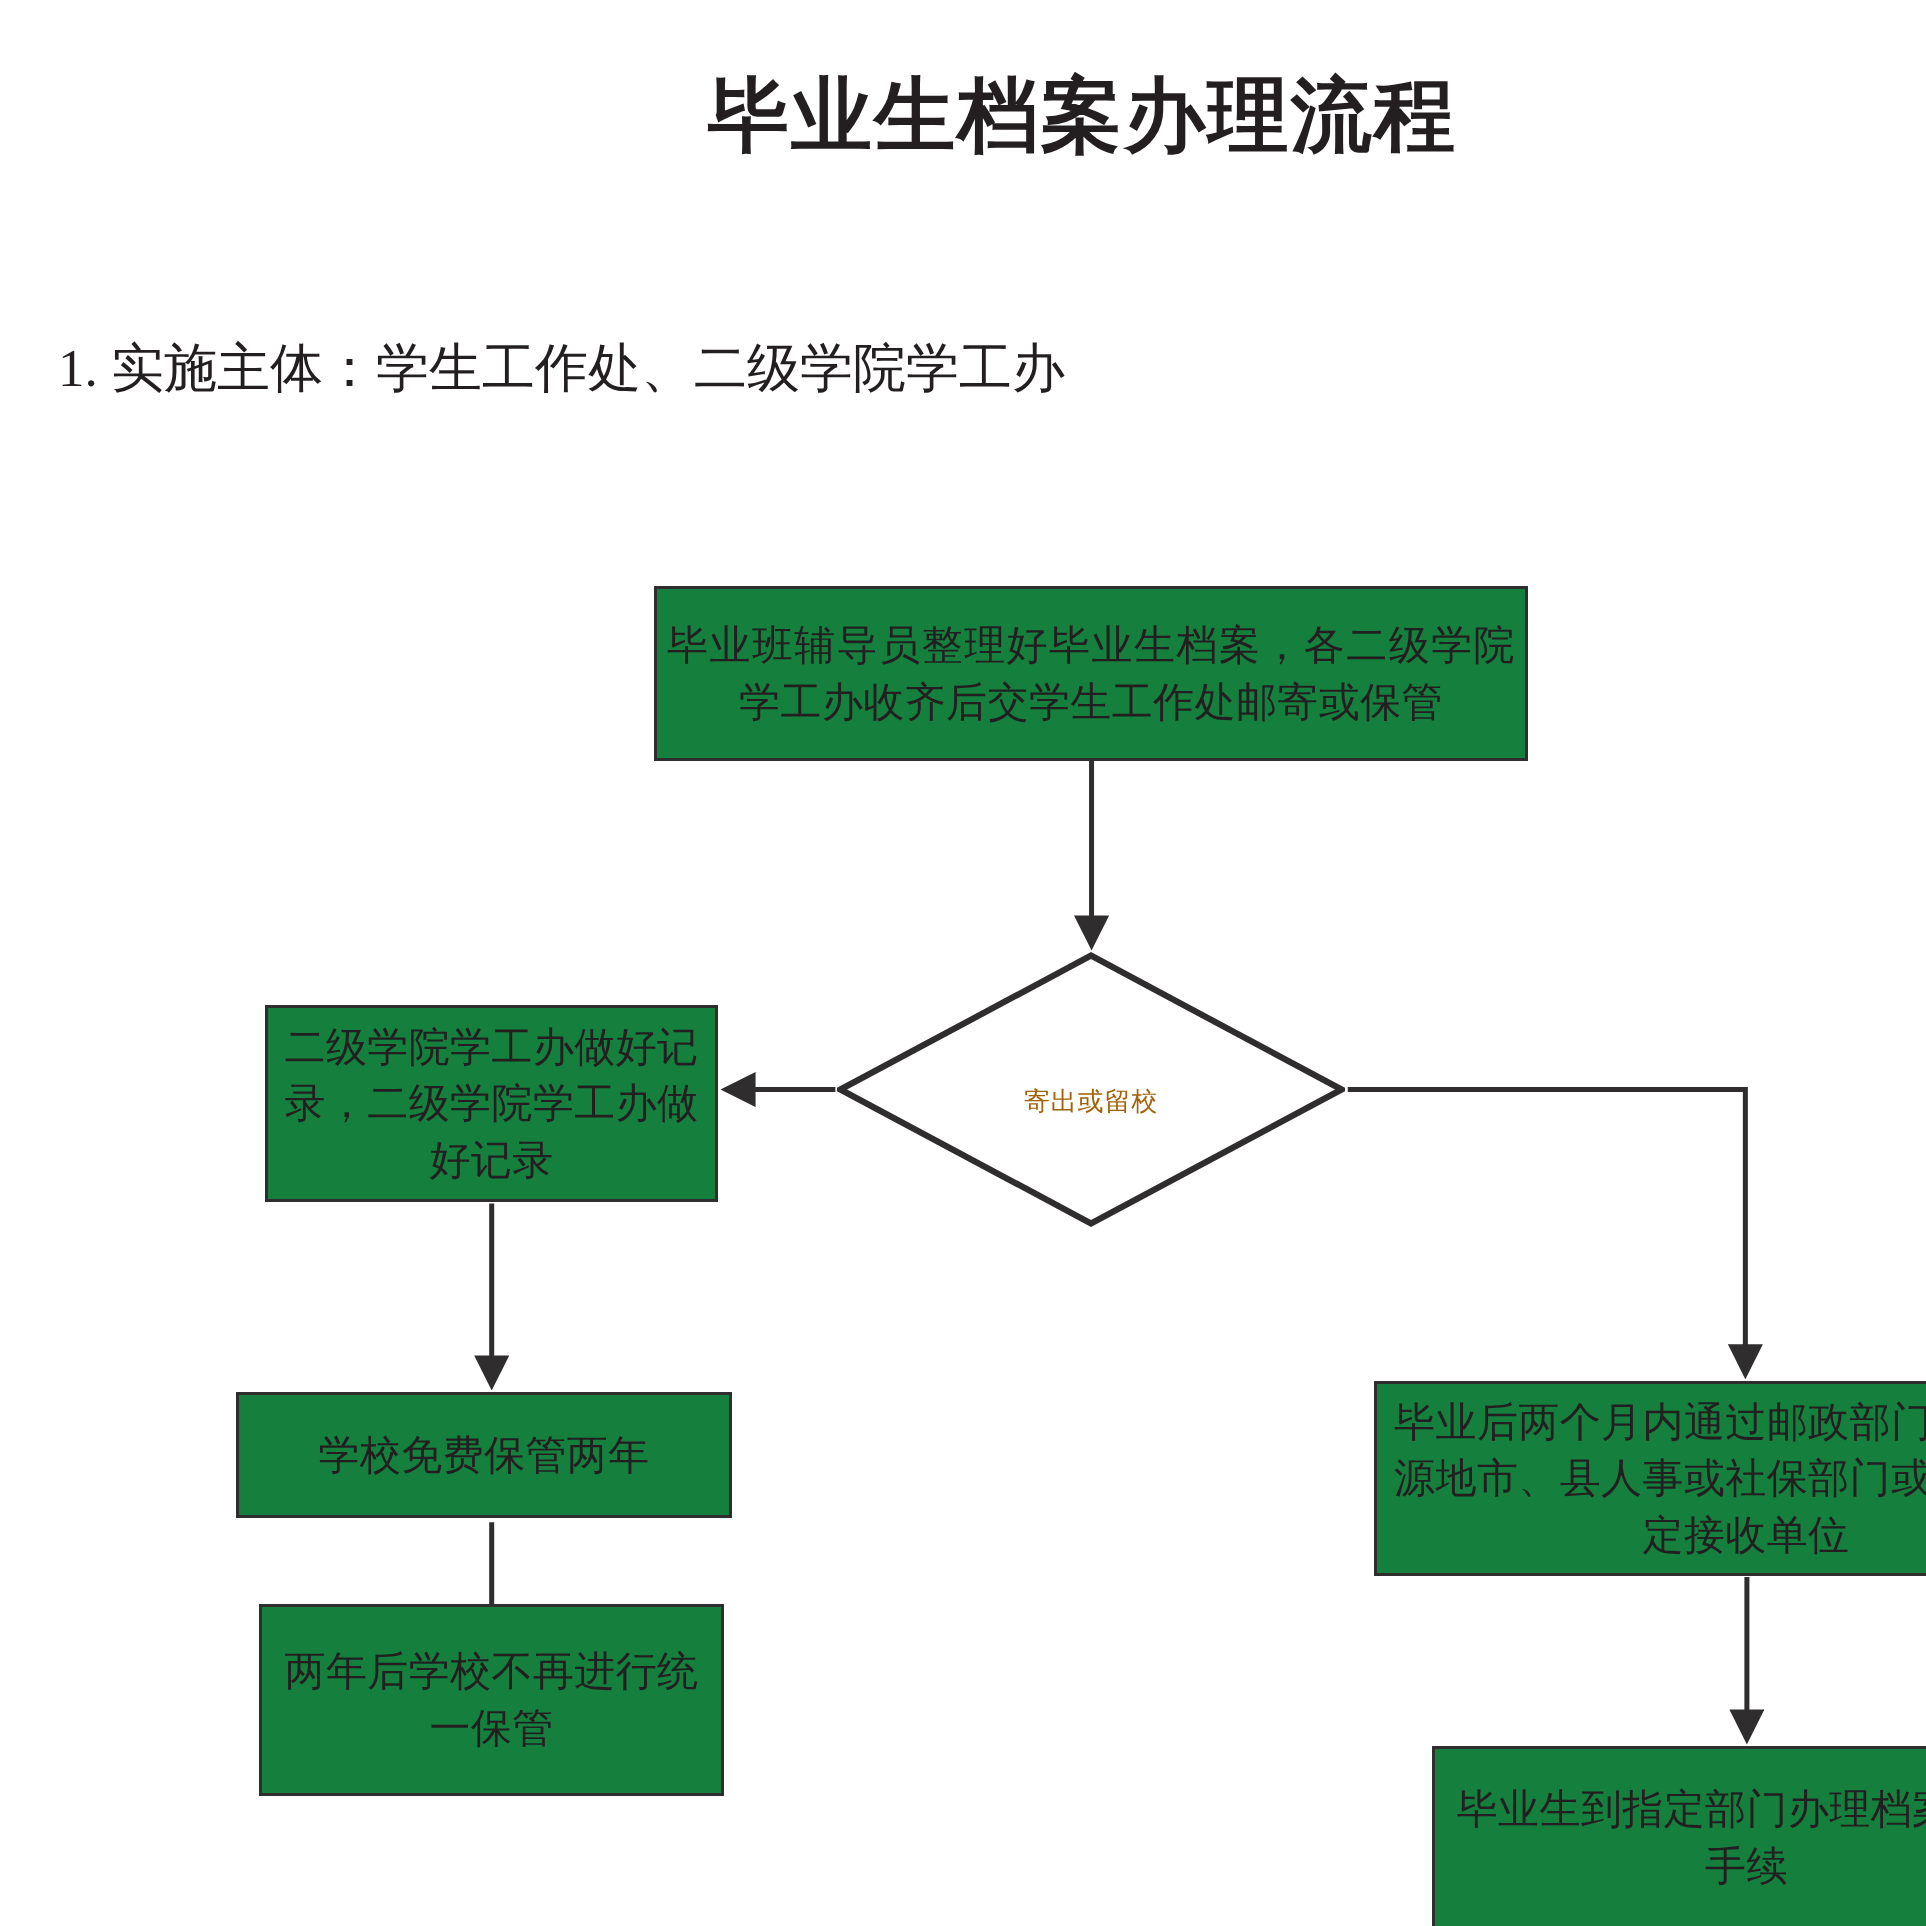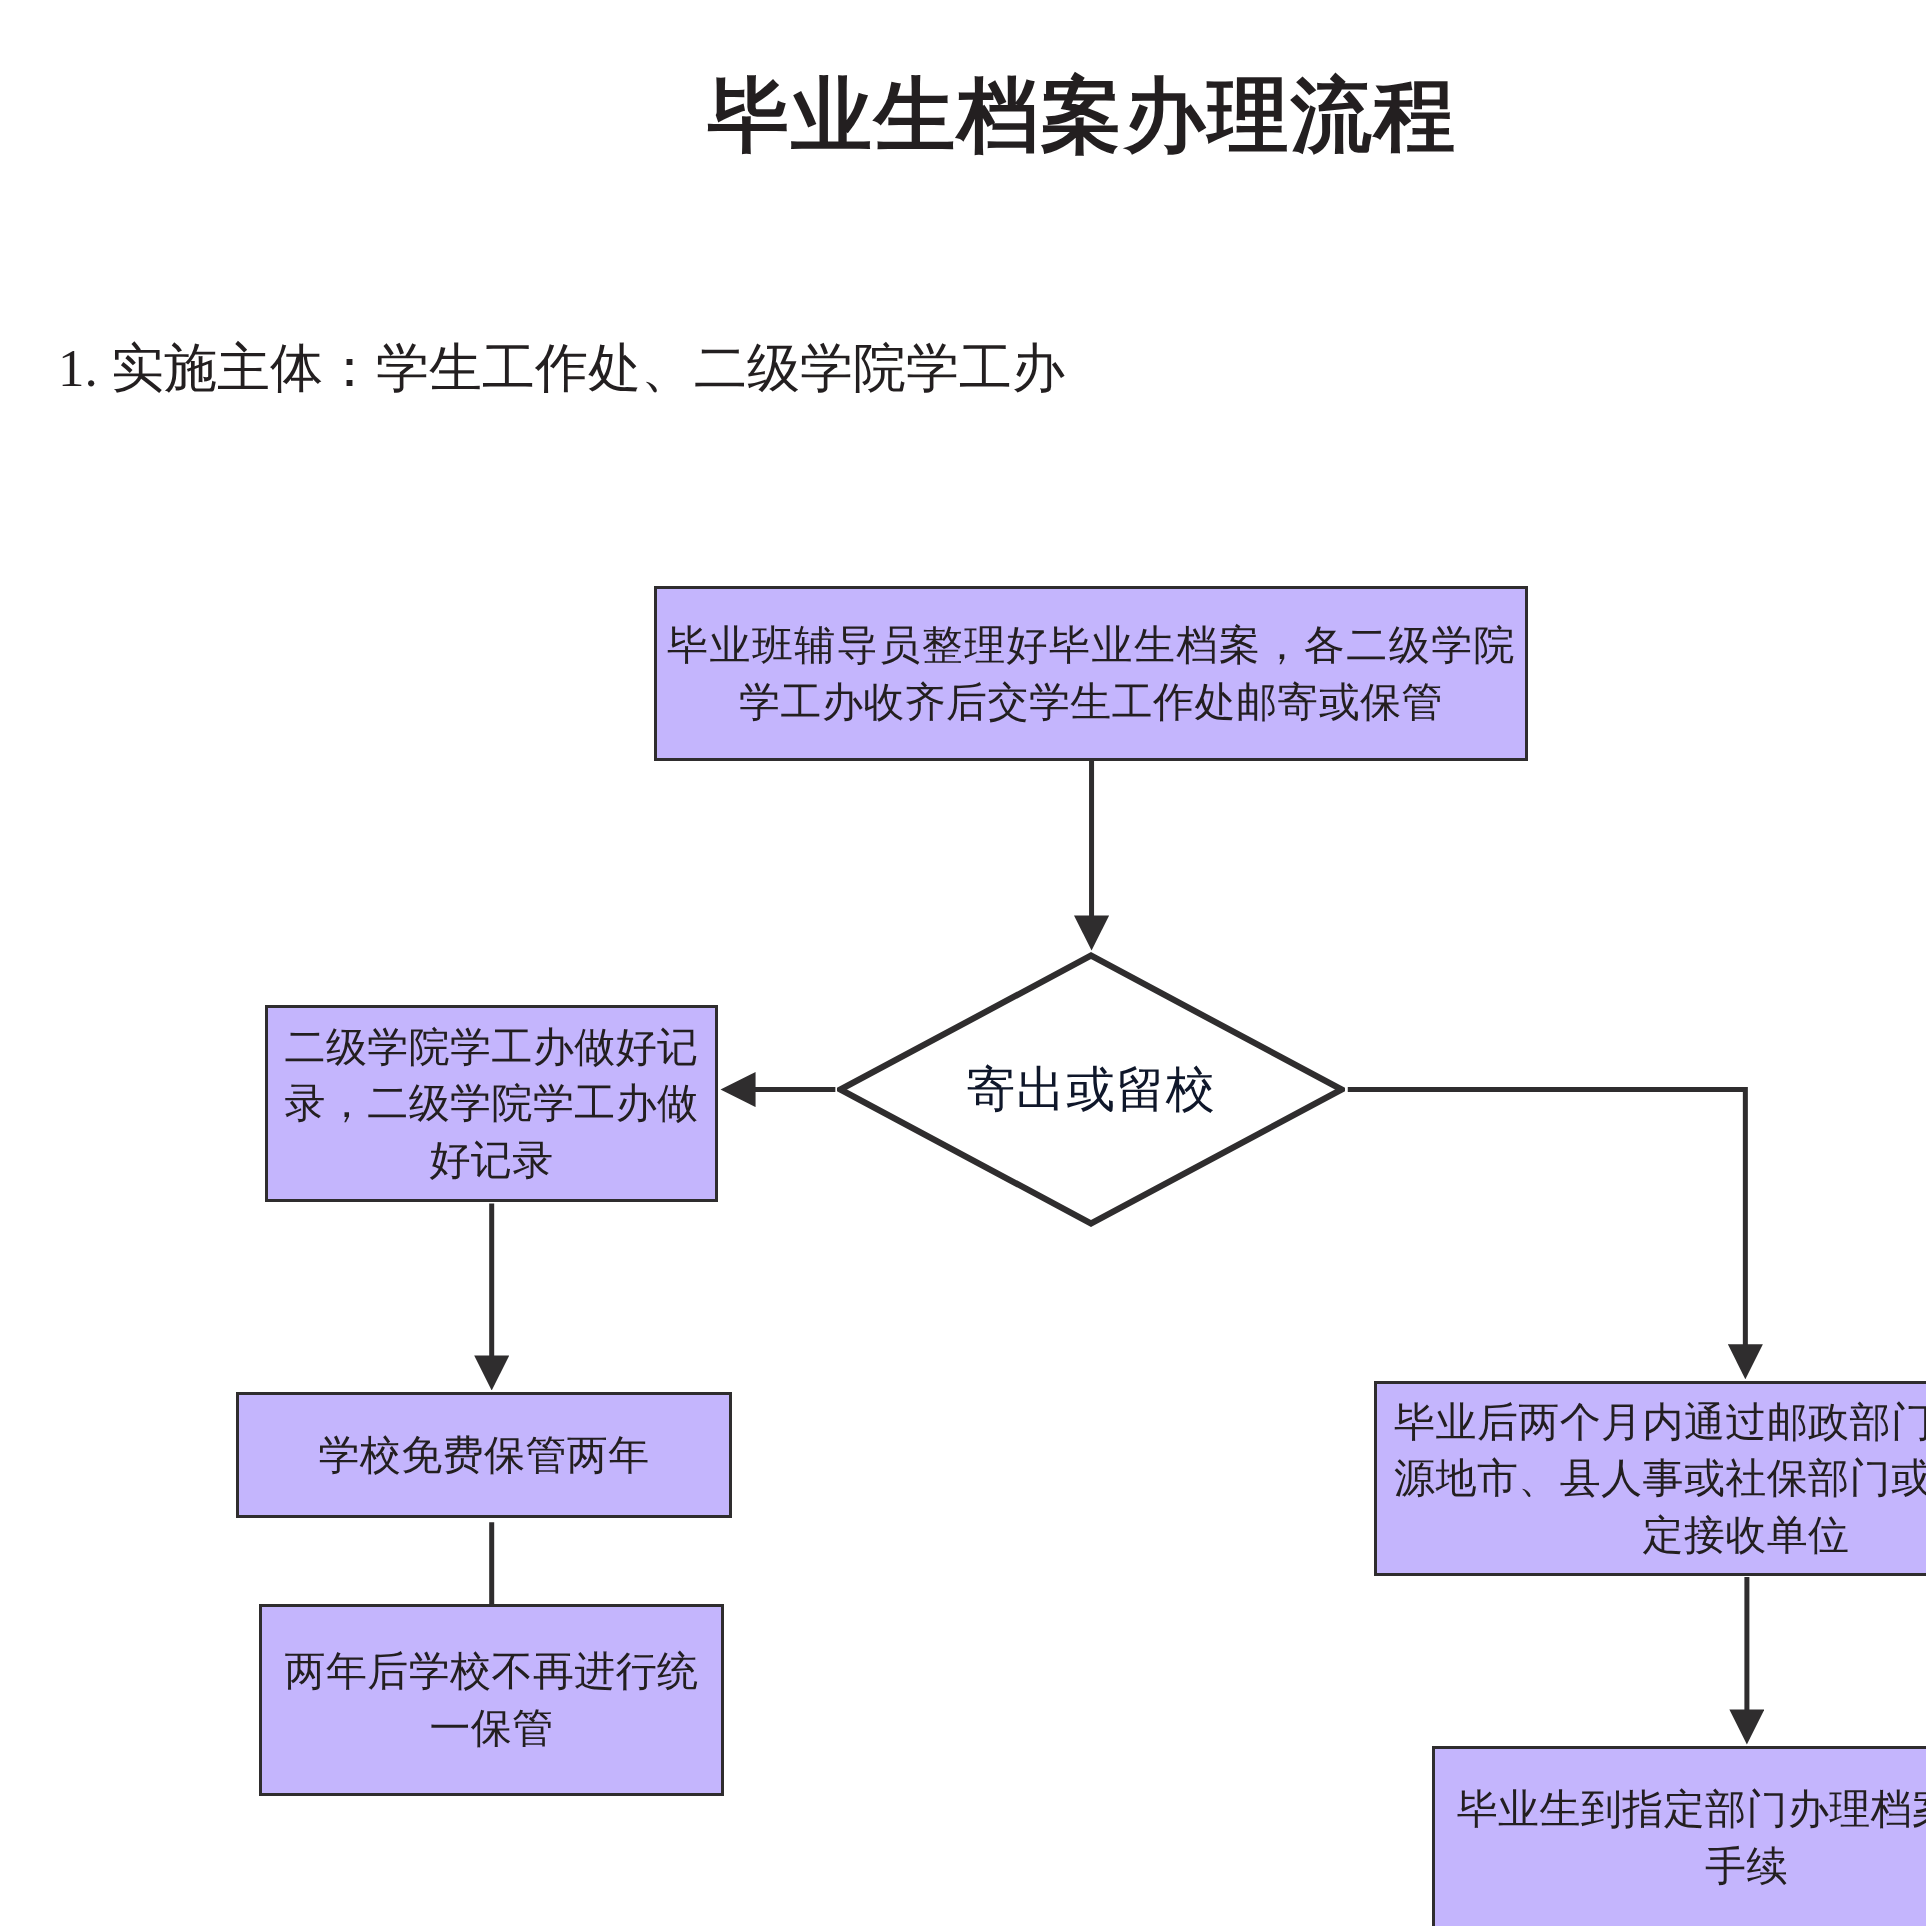--- a/index.html
+++ b/index.html
@@ -10,21 +10,21 @@
     position:absolute; left:0; top:62px; width:2165px;
     text-align:center; font-size:81px; font-weight:700; letter-spacing:2.3px;
     font-family:"Liberation Sans","DejaVu Sans",sans-serif;
     color:#231f20;
   }
 
   #notes{position:absolute; left:58px; top:331px; width:1348px;}
   .note-line{font-size:53px; line-height:1.42; color:#231f20; white-space:nowrap;}
 
   .node{position:absolute; box-sizing:border-box;
-        border:3.5px solid #2f2d2e; background:#c4b5fd;
+        border:3.5px solid #2f2d2e; background:#15803d;
         display:flex; align-items:center; justify-content:center;}
   .node .txt{
     font-size:41px; line-height:1.38; text-align:center;
     padding:0 10px; color:#231f20; letter-spacing:0.4px;
   }
 
   
   #node-collect   { left:654px; top:586px; width:874px; height:175px; }
   #node-collect .txt{ text-align:justify; text-align-last:center; }
 
@@ -33,23 +33,23 @@
   #node-keep2y    { left:236px;  top:1392px; width:496px; height:126px; }
   #node-after2y   { left:259px;  top:1604px; width:465px; height:192px; }
   #node-custody   { left:1432px; top:1746px; width:629px; height:183px; }
 
   
   #node-decision{
     position:absolute; left:837px; top:952px; width:508px; height:275px;
   }
   #node-decision svg{position:absolute;left:0;top:0;}
   #node-decision .txt{
-    position:absolute; left:0; top:0; width:508px; height:275px;
+    position:absolute; left:0; top:12px; width:508px; height:275px;
     display:flex; align-items:center; justify-content:center;
-    font-size:49px; color:#0f172a; letter-spacing:0.8px;
+    font-size:26px; color:#a16207; letter-spacing:0.8px;
   }
 
   #edges{position:absolute;left:0;top:0;width:2165px;height:1998px;pointer-events:none;}
 </style>
 </head>
 <body>
 
 <div id="page-title">毕业生档案办理流程</div>
 
 <div id="notes">

